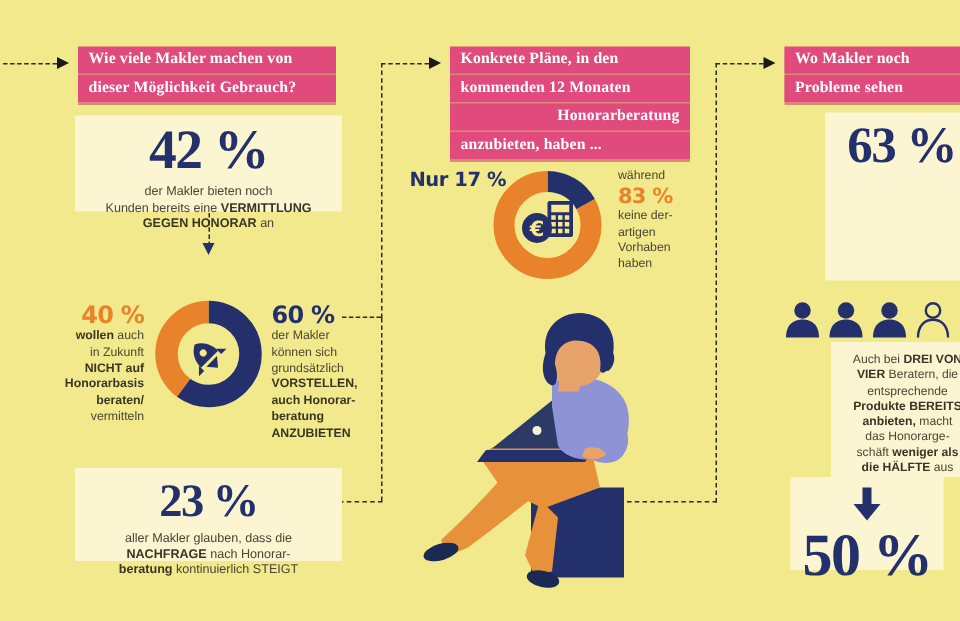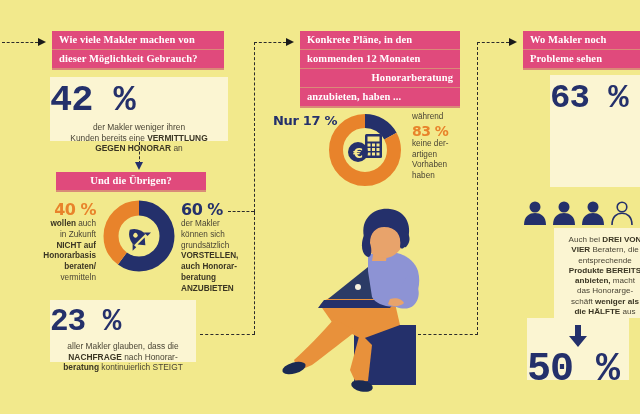--- a/index.html
+++ b/index.html
@@ -31,24 +31,24 @@
   .card{
     position:absolute;
     background:#FBF5D2;
     box-sizing:border-box;
   }
 
   
   .big{
     color:#24306B;
     font-weight:bold;
-    font-family:Liberation Mono, monospace;
+    font-family:Liberation Serif, serif;
     letter-spacing:-1px;
     line-height:1;
-    text-align:left;
+    text-align:center;
   }
   .pct42{font-size:37px;}
   .pct23{font-size:31px;}
   .pct63{font-size:34px;}
   .pct50{font-size:40px;}
   .body-txt{
     color:#4A4535;
     font-size:8.4px;
     line-height:1.27;
     text-align:center;
@@ -116,27 +116,26 @@
   <div class="dash-v" style="left:477px;top:42px;height:293px;"></div>
   <div class="dash-h" style="left:477px;top:42px;width:32px;"></div>
   <div class="arrow-r" style="left:509px;top:37.5px;"></div>
 
   <div class="banner" style="left:52px;top:31px;width:158px;">Wie viele Makler machen von</div>
   <div class="banner" style="left:52px;top:50px;width:158px;">dieser Möglichkeit Gebrauch?</div>
 
   <div class="card" style="left:50px;top:77px;width:178px;height:64px;">
     <div class="big pct42" style="margin-top:5px;">42 %</div>
     <div class="body-txt" style="padding:3px 9px 0 9px;">
-      <span>der Makler weniger ihren</span><br>
+      <span>der Makler bieten noch</span><br>
       <span>Kunden bereits eine </span><b>VERMITTLUNG</b><br>
       <b>GEGEN HONORAR</b><span> an</span>
     </div>
   </div>
 
-  <div class="banner" style="left:56px;top:172px;width:150px;text-align:center;padding-left:0;padding-right:0;">Und die Übrigen?</div>
 
   <div class="donut-wrap" style="left:101px;top:198px;">
     <svg width="76" height="76" viewBox="0 0 76 76">
 
       <circle cx="38" cy="38" r="28" fill="none" stroke="#24306B" stroke-width="15" stroke-dasharray="105.6 70.4" stroke-dashoffset="0" transform="rotate(-90 38 38)"></circle>
 
       <circle cx="38" cy="38" r="28" fill="none" stroke="#E8832B" stroke-width="15" stroke-dasharray="70.4 105.6" stroke-dashoffset="-105.6" transform="rotate(-90 38 38)"></circle>
 
       <g transform="translate(38,38) rotate(-45)">
         <path d="M -2 -11 C 4 -8 6 -2 6 3 L -10 3 C -10 -2 -8 -8 -2 -11 Z" fill="#24306B"></path>
@@ -155,21 +154,21 @@
     </div>
   </div>
 
   <div style="position:absolute;left:181px;top:200px;width:70px;">
     <div class="num-navy">60 %</div>
     <div class="side-txt">
       der Makler<br>können sich<br>grundsätzlich<br><b>VORSTELLEN,</b><br><b>auch Honorar-</b><br><b>beratung</b><br><b>ANZUBIETEN</b>
     </div>
   </div>
 
-  <div class="card" style="left:50px;top:300px;width:146px;height:62px;">
+  <div class="card" style="left:50px;top:312px;width:178px;height:62px;">
     <div class="big pct23" style="margin-top:6px;">23 %</div>
     <div class="body-txt" style="padding:4px 8px 0 8px;">
       <span>aller Makler glauben, dass die</span><br>
       <b>NACHFRAGE</b><span> nach Honorar-</span><br>
       <b>beratung </b><span>kontinuierlich STEIGT</span>
     </div>
   </div>
 
   <div class="banner" style="left:300px;top:31px;width:146px;">Konkrete Pläne, in den</div>
   <div class="banner" style="left:300px;top:50px;width:146px;">kommenden 12 Monaten</div>

